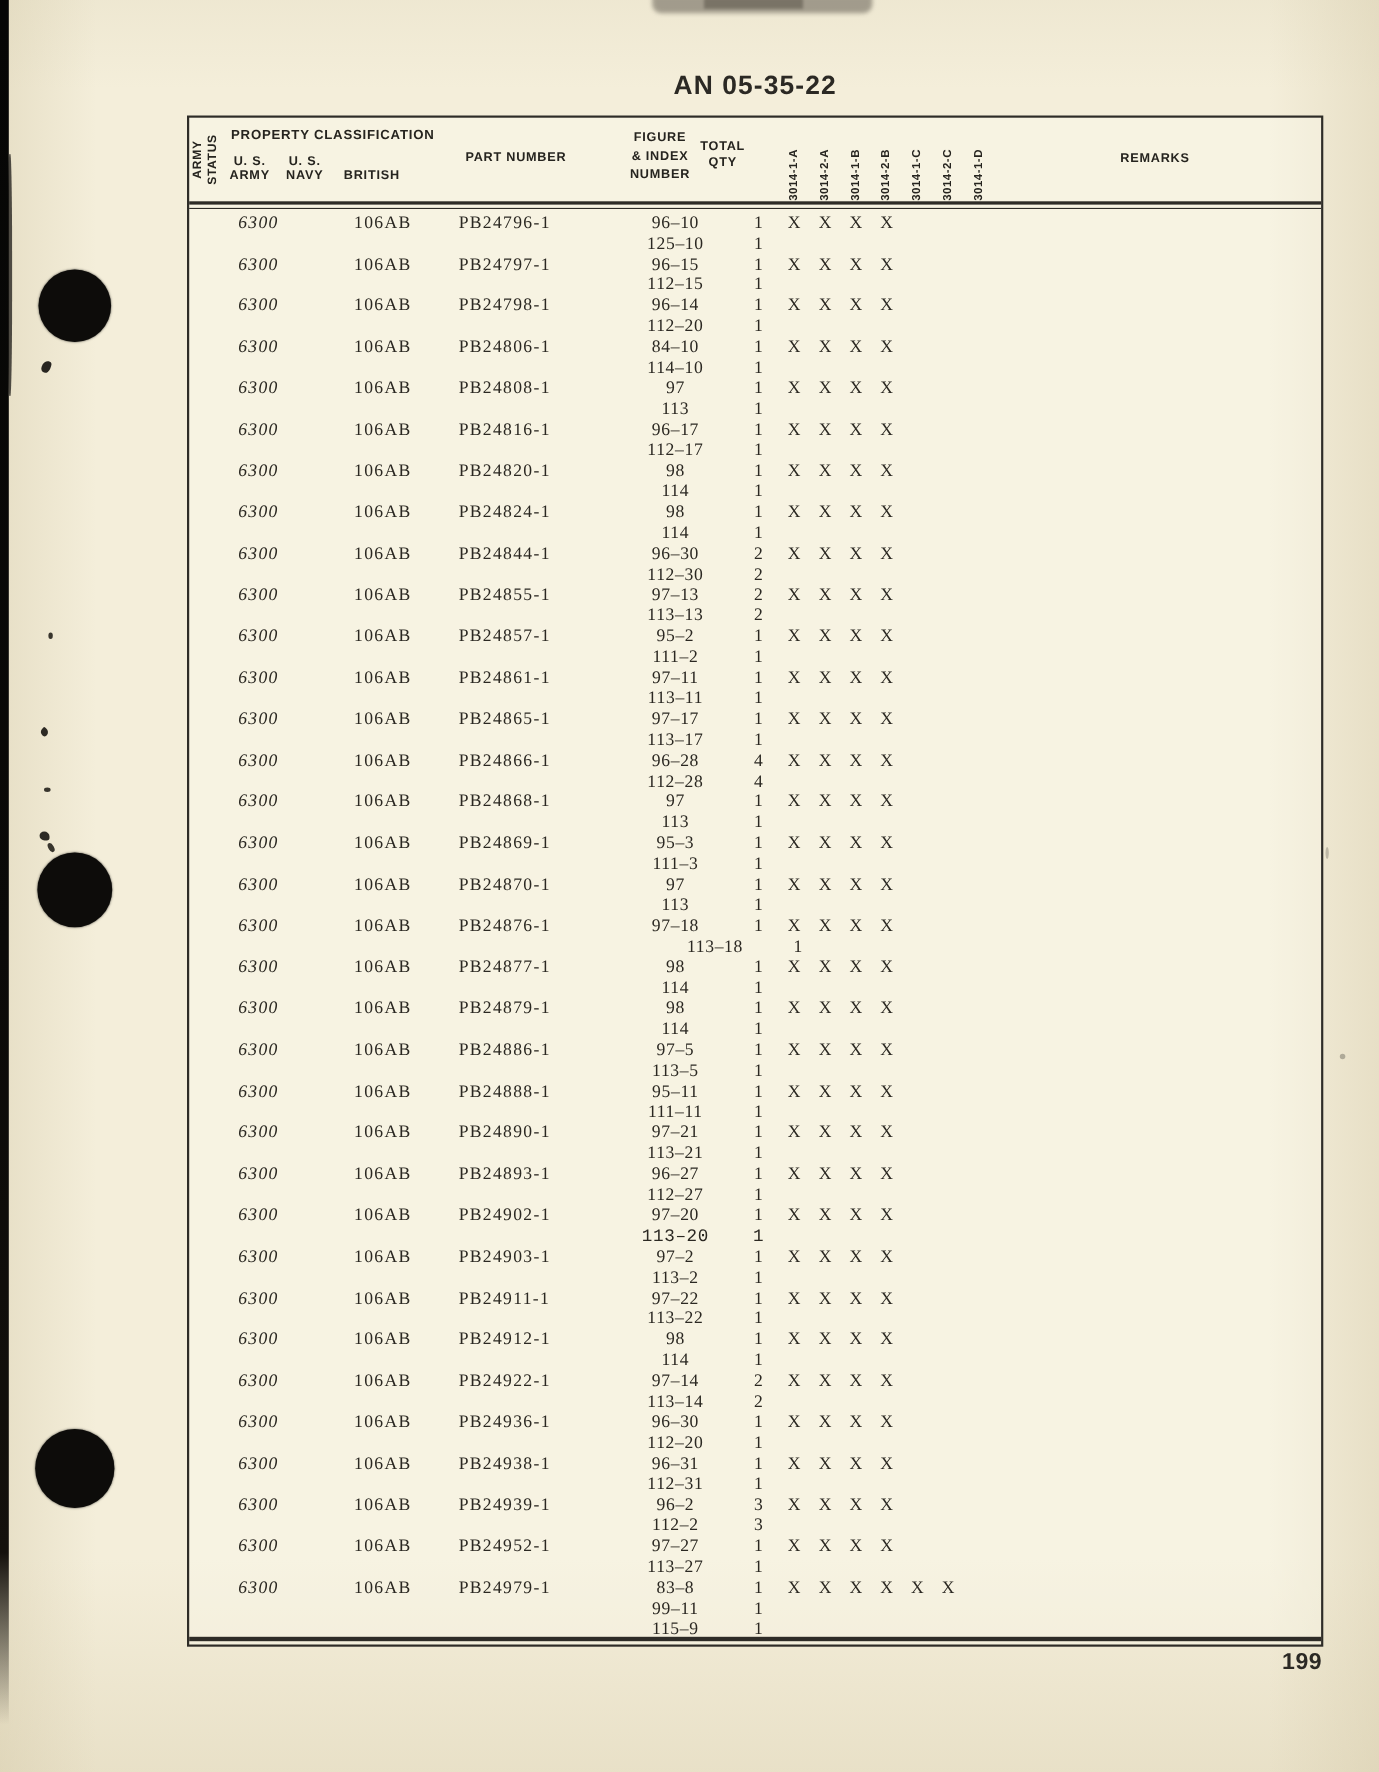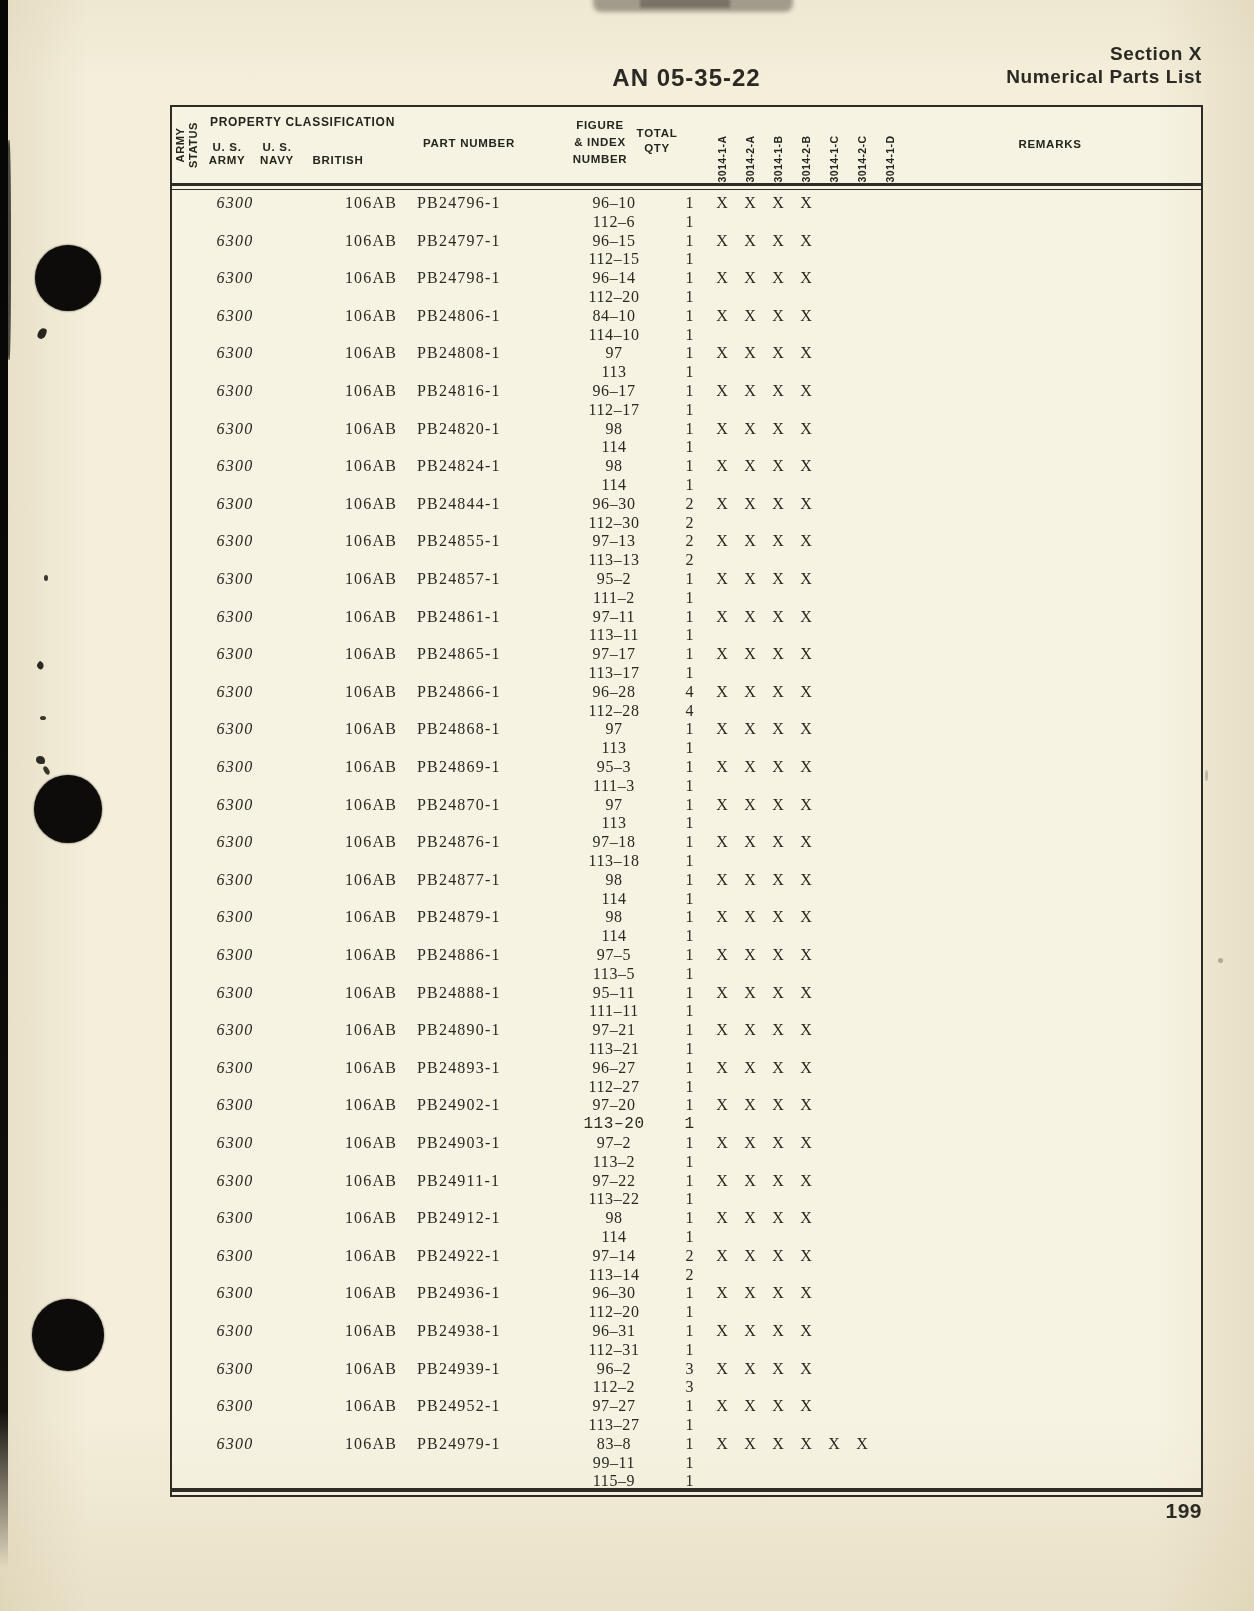--- a/index.html
+++ b/index.html
@@ -72,21 +72,21 @@
     font-weight:700;font-size:10.5px;letter-spacing:.4px;text-align:left;color:#26241f;white-space:nowrap;
   }
   
   .table-body{position:absolute;left:0;top:0;right:0;bottom:0;}
   .body-line{
     position:absolute;left:0;width:100%;height:19px;
     font-family:"Liberation Serif", serif;font-size:16px;color:#2b2822;letter-spacing:1.2px;
   }
   .cell{position:absolute;top:0;}
   .c-army{left:23px;width:80px;text-align:center;font-style:italic;}
-  .c-brit{left:159px;width:80px;text-align:center;}
+  .c-brit{left:136px;width:80px;text-align:center;}
   .c-part{left:245px;width:180px;text-align:left;}
   .c-fig{left:377px;width:130px;text-align:center;letter-spacing:.6px;}
   .c-qty{left:498px;width:40px;text-align:center;}
   .c-x{width:20px;text-align:center;letter-spacing:0;}
 </style>
 </head>
 <body>
 
 <div class="page">
 
@@ -100,24 +100,20 @@
   <div class="speck sp1"></div>
   <div class="speck sp2"></div>
   <div class="speck sp2b"></div>
   <div class="speck sp3"></div>
   <div class="speck sp4"></div>
   <div class="speck sp5"></div>
   <div class="speck sp6"></div>
   <div class="speck sp7"></div>
 
   <div class="doc-number">AN 05-35-22</div>
-  <div class="header-right">
-    <span class="ln" style="display:block;">Section X</span>
-    <span class="ln" style="display:block;">Numerical Parts List</span>
-  </div>
 
   <div class="parts-table">
 
     <div class="army-status-label">
       <span class="ln">ARMY</span>
       <span class="ln">STATUS</span>
     </div>
     <div class="hl h-propclass">PROPERTY  CLASSIFICATION</div>
     <div class="hl h-usarmy">
       <span class="ln">U. S.</span>
@@ -158,21 +154,21 @@
           <span class="cell c-brit">106AB</span>
           <span class="cell c-part">PB24796-1</span>
           <span class="cell c-x" style="left: 540px;">X</span>
           <span class="cell c-x" style="left: 568px;">X</span>
           <span class="cell c-x" style="left: 596px;">X</span>
           <span class="cell c-x" style="left: 624px;">X</span>
           <span class="cell c-fig">96–10</span>
           <span class="cell c-qty">1</span>
         </div>
         <div class="body-line" style="top: 105.8px;">
-          <span class="cell c-fig">112–6</span>
+          <span class="cell c-fig">125–10</span>
           <span class="cell c-qty">1</span>
         </div>
         <div class="body-line" style="top: 124.6px;">
           <span class="cell c-army">6300</span>
           <span class="cell c-brit">106AB</span>
           <span class="cell c-part">PB24797-1</span>
           <span class="cell c-x" style="left: 540px;">X</span>
           <span class="cell c-x" style="left: 568px;">X</span>
           <span class="cell c-x" style="left: 596px;">X</span>
           <span class="cell c-x" style="left: 624px;">X</span>
@@ -412,21 +408,21 @@
           <span class="cell c-army">6300</span>
           <span class="cell c-brit">106AB</span>
           <span class="cell c-part">PB24876-1</span>
           <span class="cell c-x" style="left: 540px;">X</span>
           <span class="cell c-x" style="left: 568px;">X</span>
           <span class="cell c-x" style="left: 596px;">X</span>
           <span class="cell c-x" style="left: 624px;">X</span>
           <span class="cell c-fig">97–18</span>
           <span class="cell c-qty">1</span>
         </div>
-        <div class="body-line" style="top: 745px;">
+        <div class="body-line" style="top: 745px; margin-left: 36px;">
           <span class="cell c-fig">113–18</span>
           <span class="cell c-qty">1</span>
         </div>
         <div class="body-line" style="top: 763.8px;">
           <span class="cell c-army">6300</span>
           <span class="cell c-brit">106AB</span>
           <span class="cell c-part">PB24877-1</span>
           <span class="cell c-x" style="left: 540px;">X</span>
           <span class="cell c-x" style="left: 568px;">X</span>
           <span class="cell c-x" style="left: 596px;">X</span>

